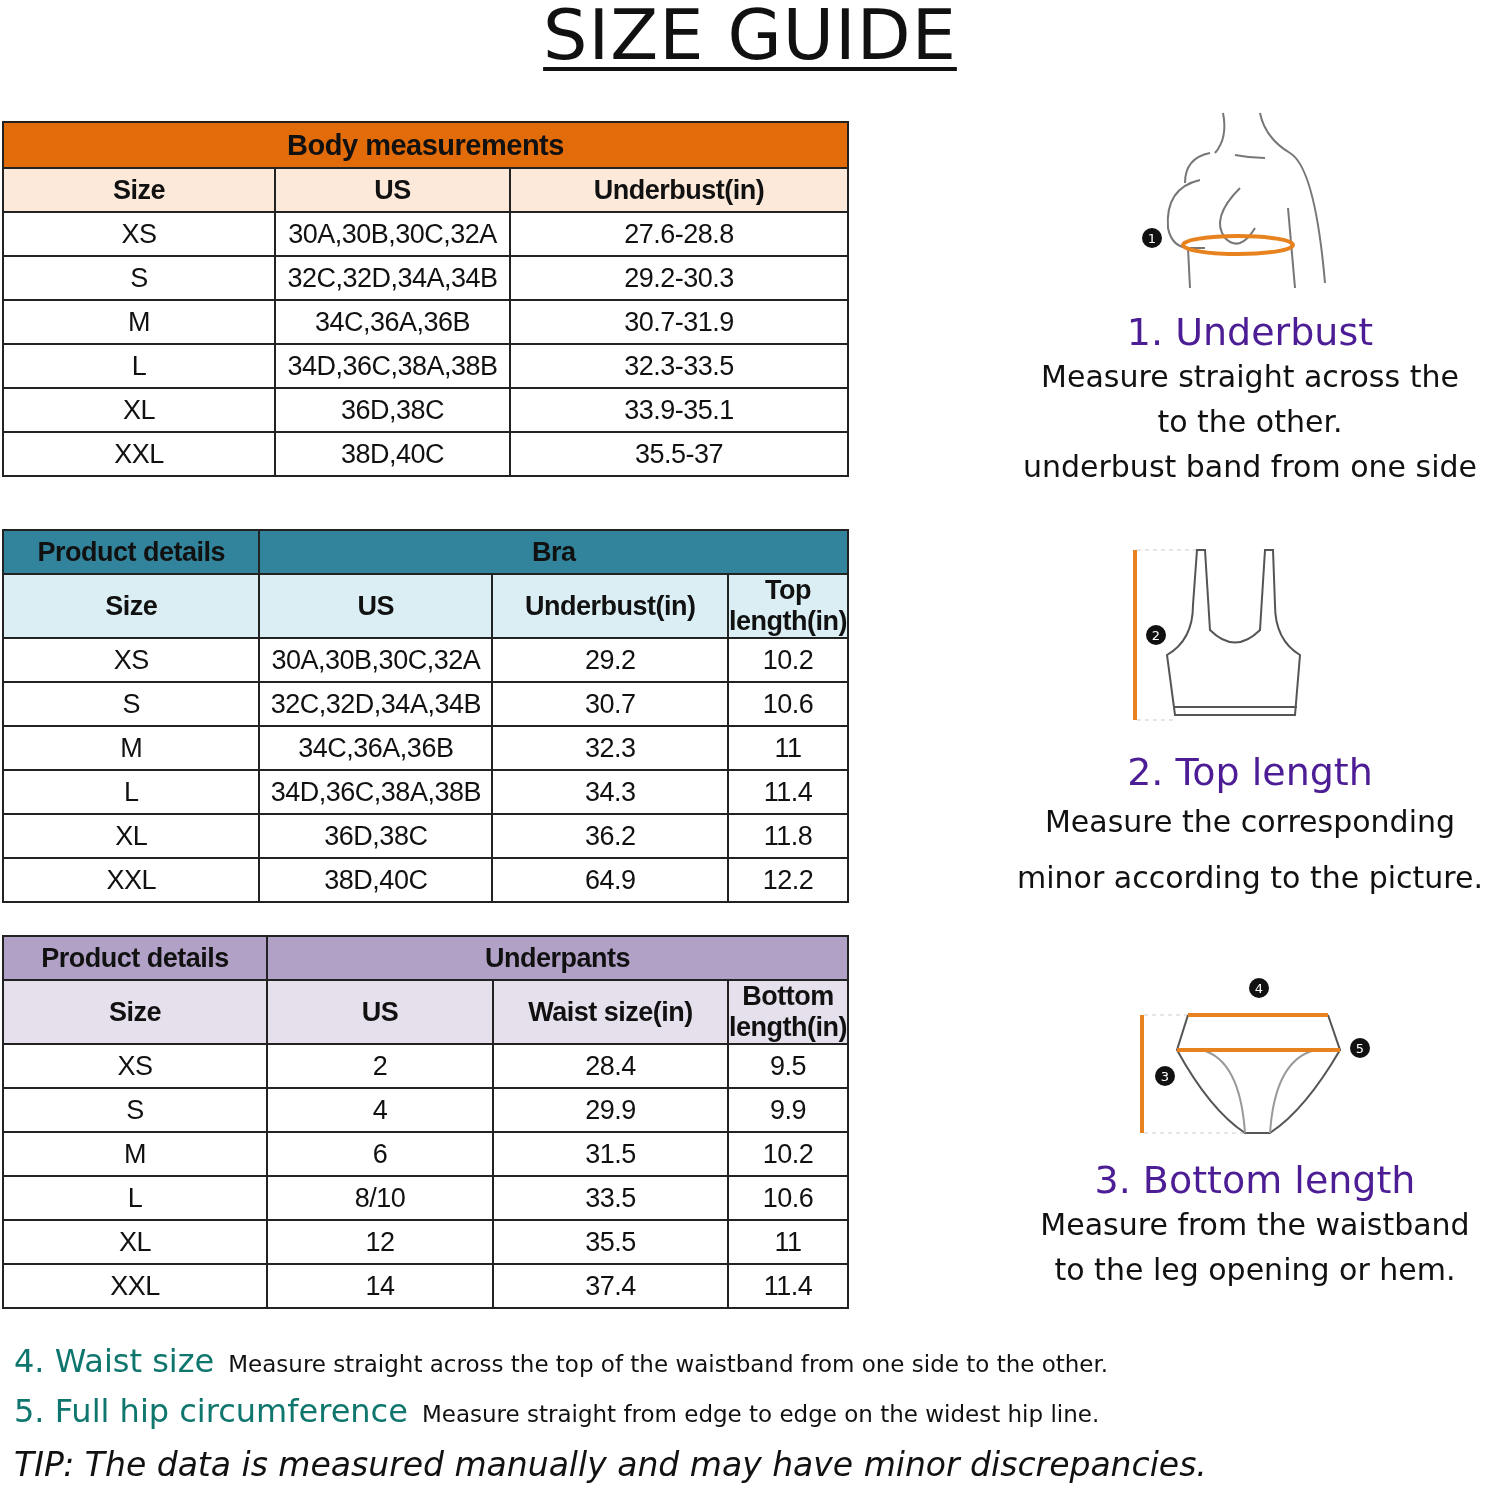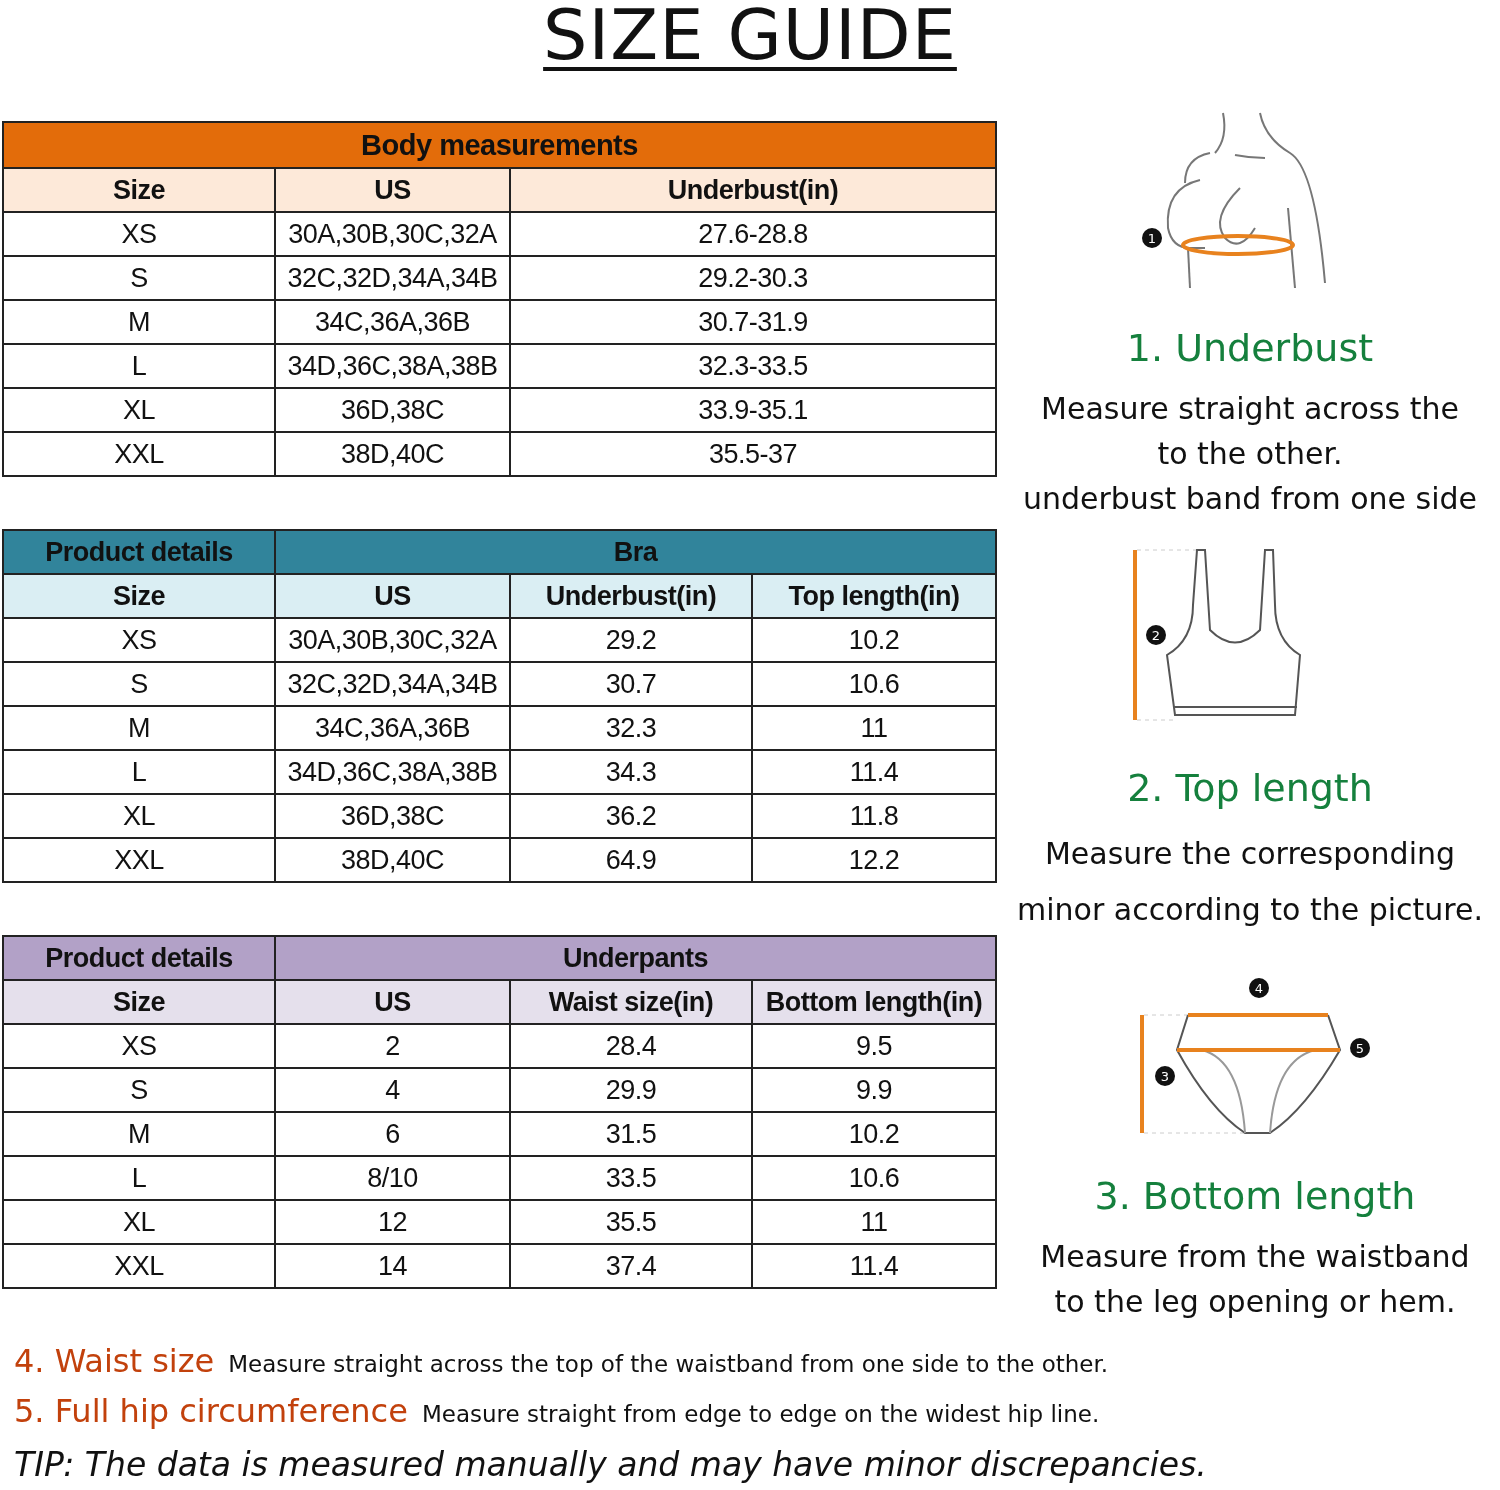--- a/index.html
+++ b/index.html
@@ -1,28 +1,28 @@
 <!DOCTYPE html>
 <html><head>
 <meta charset="utf-8">
 <style>
   html,body{margin:0;padding:0;background:#fff;}
   body{width:1500px;height:1490px;position:relative;overflow:hidden;font-family:"Liberation Sans",sans-serif;color:#111;}
   .title{position:absolute;left:0;width:1500px;top:-6px;text-align:center;font-family:"DejaVu Sans",sans-serif;font-size:70px;letter-spacing:1px;}
   .title span{text-decoration:underline;text-decoration-thickness:4px;text-underline-offset:8px;}
-  table.sz{position:absolute;left:2px;width:995px;border-collapse:collapse;font-family:"Liberation Sans",sans-serif;}
+  table.sz{position:absolute;left:2px;width:847px;border-collapse:collapse;font-family:"Liberation Sans",sans-serif;}
   table.sz td{border:2px solid #222;text-align:center;font-size:27px;height:42px;padding:0;letter-spacing:-0.5px;}
   table.sz tr.hd td{font-weight:bold;margin-left:16px;}
   #t1{top:121px;} #t2{top:529px;} #t3{top:935px;}
   .c1{width:270px}.c2{width:233px}
   .inst{position:absolute;text-align:center;font-family:"DejaVu Sans",sans-serif;}
-  .inst h3{margin:16px;color:#15803d;font-weight:normal;font-size:38px;}
+  .inst h3{margin:0;color:#4c1d95;font-weight:normal;font-size:38px;}
   .inst p{margin:0;font-size:30px;line-height:45px;}
   .note{position:absolute;left:14px;font-family:"Liberation Sans",sans-serif;}
-  .note .lbl{color:#c2410c;font-size:32px;font-family:"DejaVu Sans",sans-serif;}
+  .note .lbl{color:#0f766e;font-size:32px;font-family:"DejaVu Sans",sans-serif;}
   .note .txt{font-size:23px;margin-left:14px;font-family:"DejaVu Sans",sans-serif;}
   .tip{position:absolute;left:14px;top:1445px;font-size:33px;font-style:italic;font-family:"DejaVu Sans",sans-serif;}
   svg.fig{position:absolute;}
 </style>
 </head>
 <body>
 
 <div class="title"><span>SIZE GUIDE</span></div>
 
 <table class="sz" id="t1">

